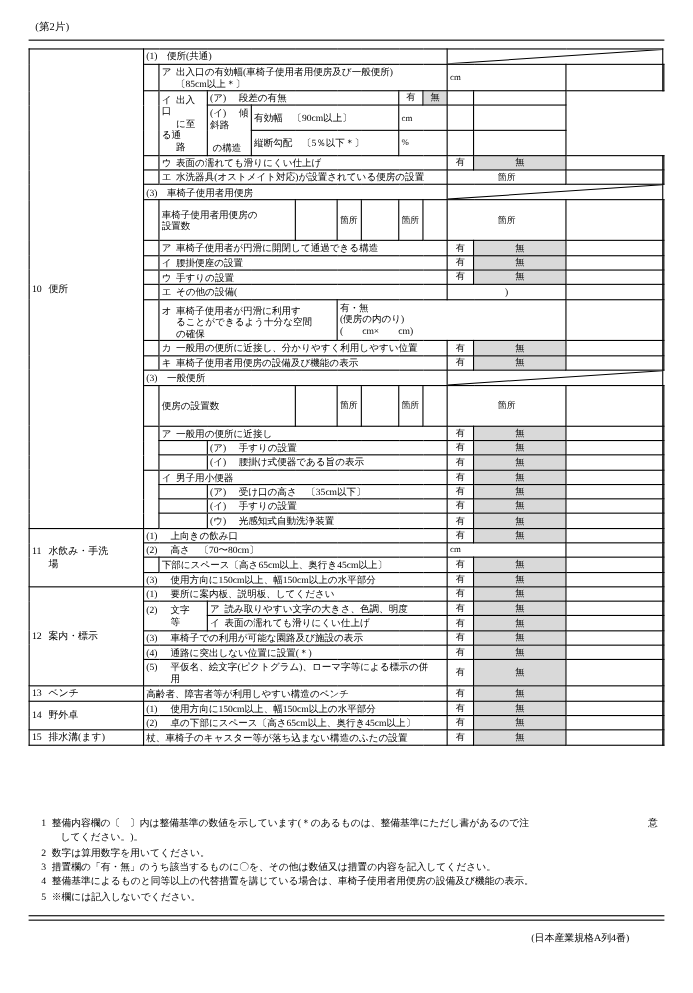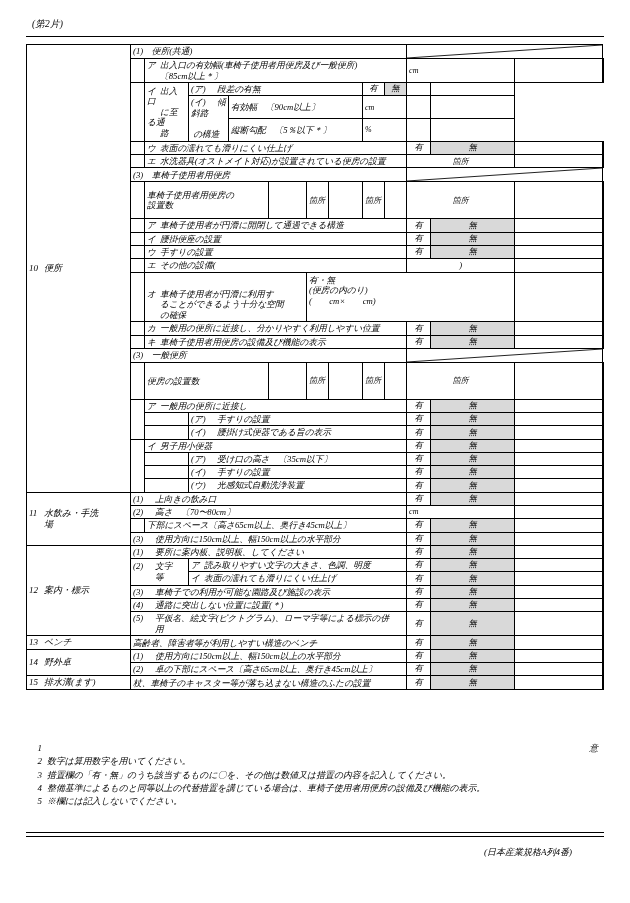--- a/index.html
+++ b/index.html
@@ -3,21 +3,21 @@
 <meta charset="utf-8">
 <title>第2片</title>
 <style>
   html,body{margin:0;padding:0;background:#fff;}
   body{
     width:630px;height:903px;
     font-family:"Liberation Serif","DejaVu Serif",serif;
     color:#000;
     -webkit-font-smoothing:antialiased;
   }
-  .page{position:relative;width:598px;height:903px;box-sizing:border-box;padding:0;font-style:italic;}
+  .page{position:relative;width:598px;height:903px;box-sizing:border-box;padding:0;}
 
   .sheet-label{
     position:absolute;left:32px;top:18px;
     font-size:9.5px;letter-spacing:.2px;
   }
   .top-rule{
     position:absolute;left:26px;top:36px;width:578px;
     border-top:1.4px solid #000;
   }
 
@@ -260,21 +260,21 @@
       <td colspan="8" class="lv">
         <span class="mk">エ</span><span>その他の設備(</span>
       </td>
       <td colspan="2" class="ctr">)</td>
       <td class="blank"></td>
       <td class="blank"></td>
     </tr>
 
     <tr>
       <td class="nb-r"></td>
-      <td colspan="4" class="lv tight" style="height:30px;vertical-align:top;padding-top:16px">
+      <td colspan="4" class="lv tight" style="height:30px;vertical-align:top;padding-top:4px">
         <span class="mk">オ</span>車椅子使用者が円滑に利用す<br>
         <span class="mk"></span>ることができるよう十分な空間<br>
         <span class="mk"></span>の確保
       </td>
       <td colspan="6" class="lv tight" style="vertical-align:top;padding-top:2px">
         有・無<br>(便房の内のり)<br>(　　cm×　　cm)
       </td>
       <td class="blank"></td>
       <td class="blank"></td>
     </tr>
@@ -560,21 +560,22 @@
       <td class="blank"></td>
     </tr>
 
     </tbody>
   </table>
 
   <div class="notes">
     <div class="note">
       <div class="n">1</div>
       <div class="t">
-        <span class="far">意</span>
+        <span class="far">意</span><span>整備内容欄の〔　〕内は整備基準の数値を示しています(＊のあるものは、整備基準にただし書があるので注</span>
+        <span class="cont">してください。)。</span>
       </div>
     </div>
     <div class="note">
       <div class="n">2</div>
       <div class="t">数字は算用数字を用いてください。</div>
     </div>
     <div class="note">
       <div class="n">3</div>
       <div class="t">措置欄の「有・無」のうち該当するものに〇を、その他は数値又は措置の内容を記入してください。</div>
     </div>

